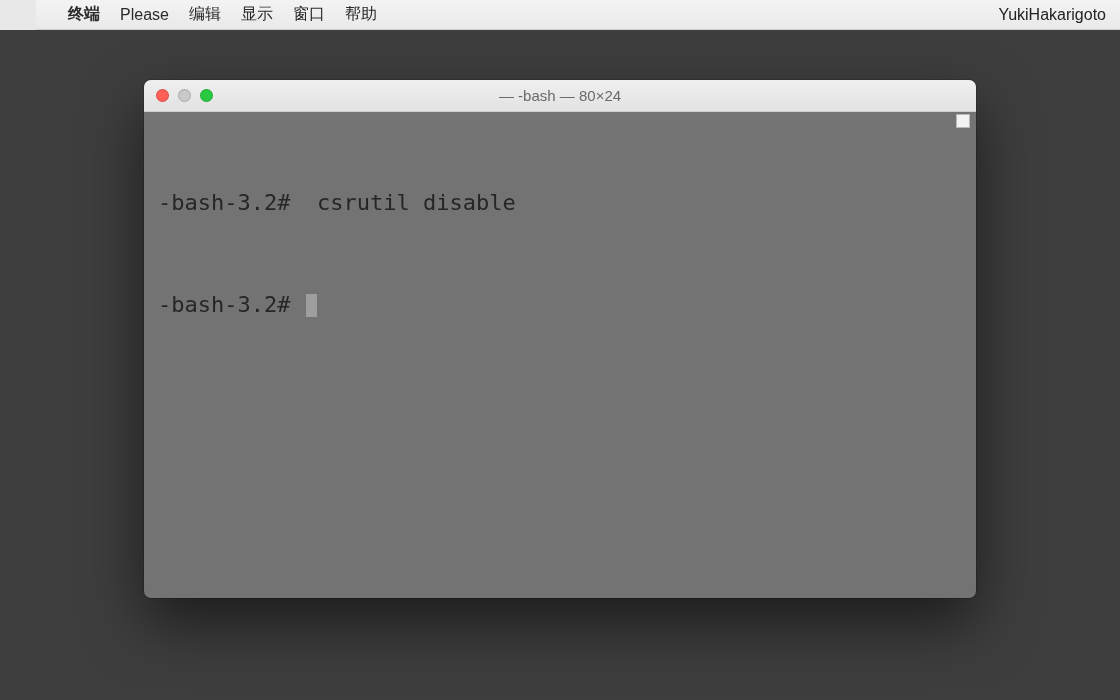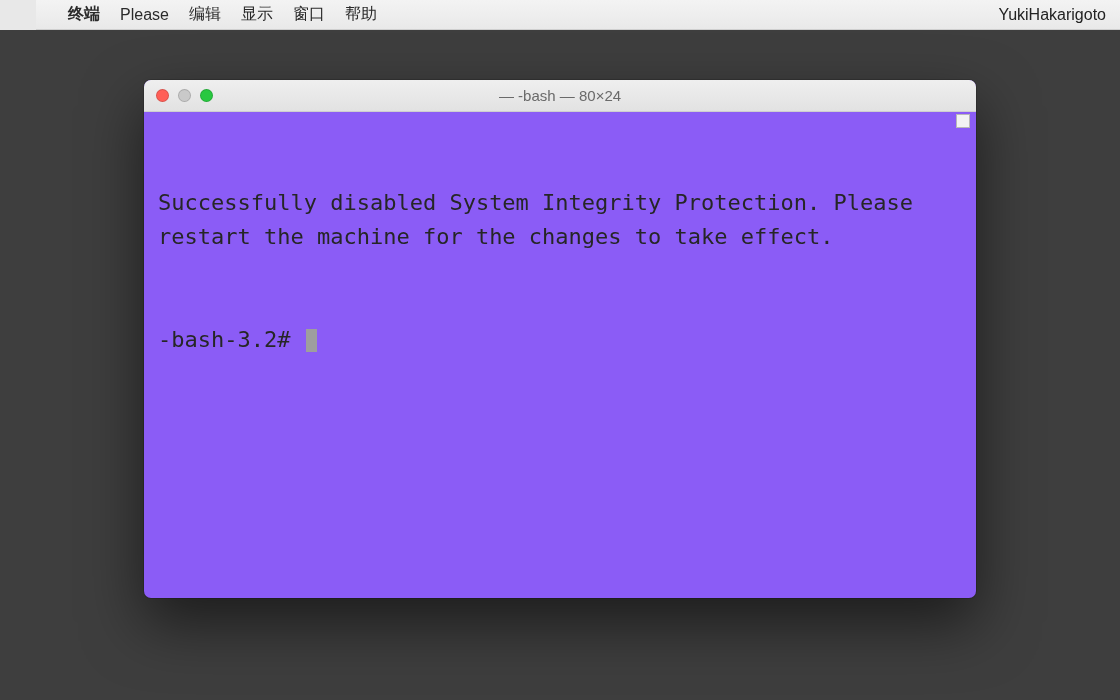--- a/index.html
+++ b/index.html
@@ -36,21 +36,21 @@
     background: #3e3e3e;
   }
 
   
   .window {
     position: absolute;
     top: 50px;
     left: 144px;
     width: 832px;
     height: 518px;
-    background: #8b5cf6;
+    background: #737373;
     border-radius: 7px;
     box-shadow: 0 25px 60px rgba(0,0,0,0.55), 0 0 0 1px rgba(0,0,0,0.15);
     overflow: hidden;
     display: flex;
     flex-direction: column;
   }
   .titlebar {
     height: 32px;
     background: linear-gradient(#efefef,#e2e2e2);
     border-bottom: 1px solid #cfcfcf;
@@ -123,18 +123,18 @@
       <div class="traffic">
         <div class="dot red"></div>
         <div class="dot yellow"></div>
         <div class="dot green"></div>
       </div>
       <div class="title">— -bash — 80×24</div>
     </div>
     <div class="page-indicator"></div>
 
     <div class="term-body">
-      <span class="term-line">Successfully disabled System Integrity Protection. Please restart the machine for the changes to take effect.</span>
+      <span class="term-line"><span>-bash-3.2# </span><span> csrutil disable</span></span>
       <span class="term-line"><span>-bash-3.2# </span><span class="cursor"></span></span>
     </div>
   </div>
 
 </div>
 
 </body></html>

